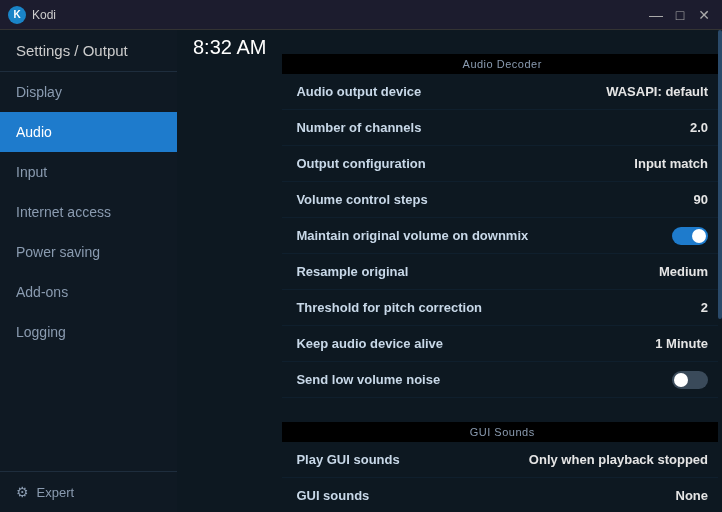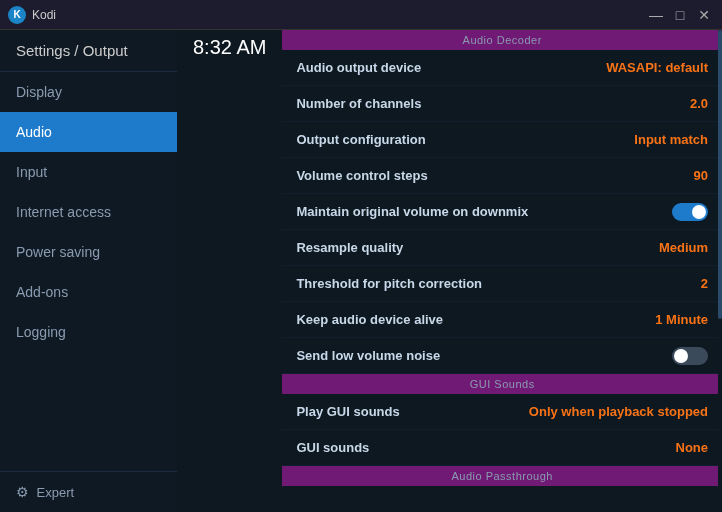--- a/index.html
+++ b/index.html
@@ -122,42 +122,43 @@
       font-weight: 300;
     }
 
     
     .settings-list {
       flex: 1;
       overflow: hidden;
       position: relative;
     }
     .section-header {
-      background: #701a75;
+      background: #000000;
       color: #8a9bb0;
       font-size: 11px;
       text-align: center;
       padding: 4px;
       letter-spacing: 0.5px;
+      margin-top: 24px;
     }
     .setting-row {
       display: flex;
       align-items: center;
       justify-content: space-between;
       padding: 8px 14px;
       border-bottom: 1px solid #0f1f2d;
       min-height: 36px;
       font-weight: bold;
     }
     .setting-label {
       color: #c8d8e8;
       font-size: 13px;
     }
     .setting-value {
-      color: #f97316;
+      color: #e5e5e5;
       font-size: 13px;
       text-align: center;
     }
 
     
     .toggle {
       width: 36px;
       height: 18px;
       border-radius: 9px;
       position: relative;
@@ -272,21 +273,21 @@
         <span class="setting-label">Volume control steps</span>
         <span class="setting-value">90</span>
       </div>
       <div class="setting-row">
         <span class="setting-label">Maintain original volume on downmix</span>
         <div class="toggle on">
           <div class="toggle-knob"></div>
         </div>
       </div>
       <div class="setting-row">
-        <span class="setting-label">Resample quality</span>
+        <span class="setting-label">Resample original</span>
         <span class="setting-value">Medium</span>
       </div>
       <div class="setting-row">
         <span class="setting-label">Threshold for pitch correction</span>
         <span class="setting-value">2</span>
       </div>
       <div class="setting-row">
         <span class="setting-label">Keep audio device alive</span>
         <span class="setting-value">1 Minute</span>
       </div>

